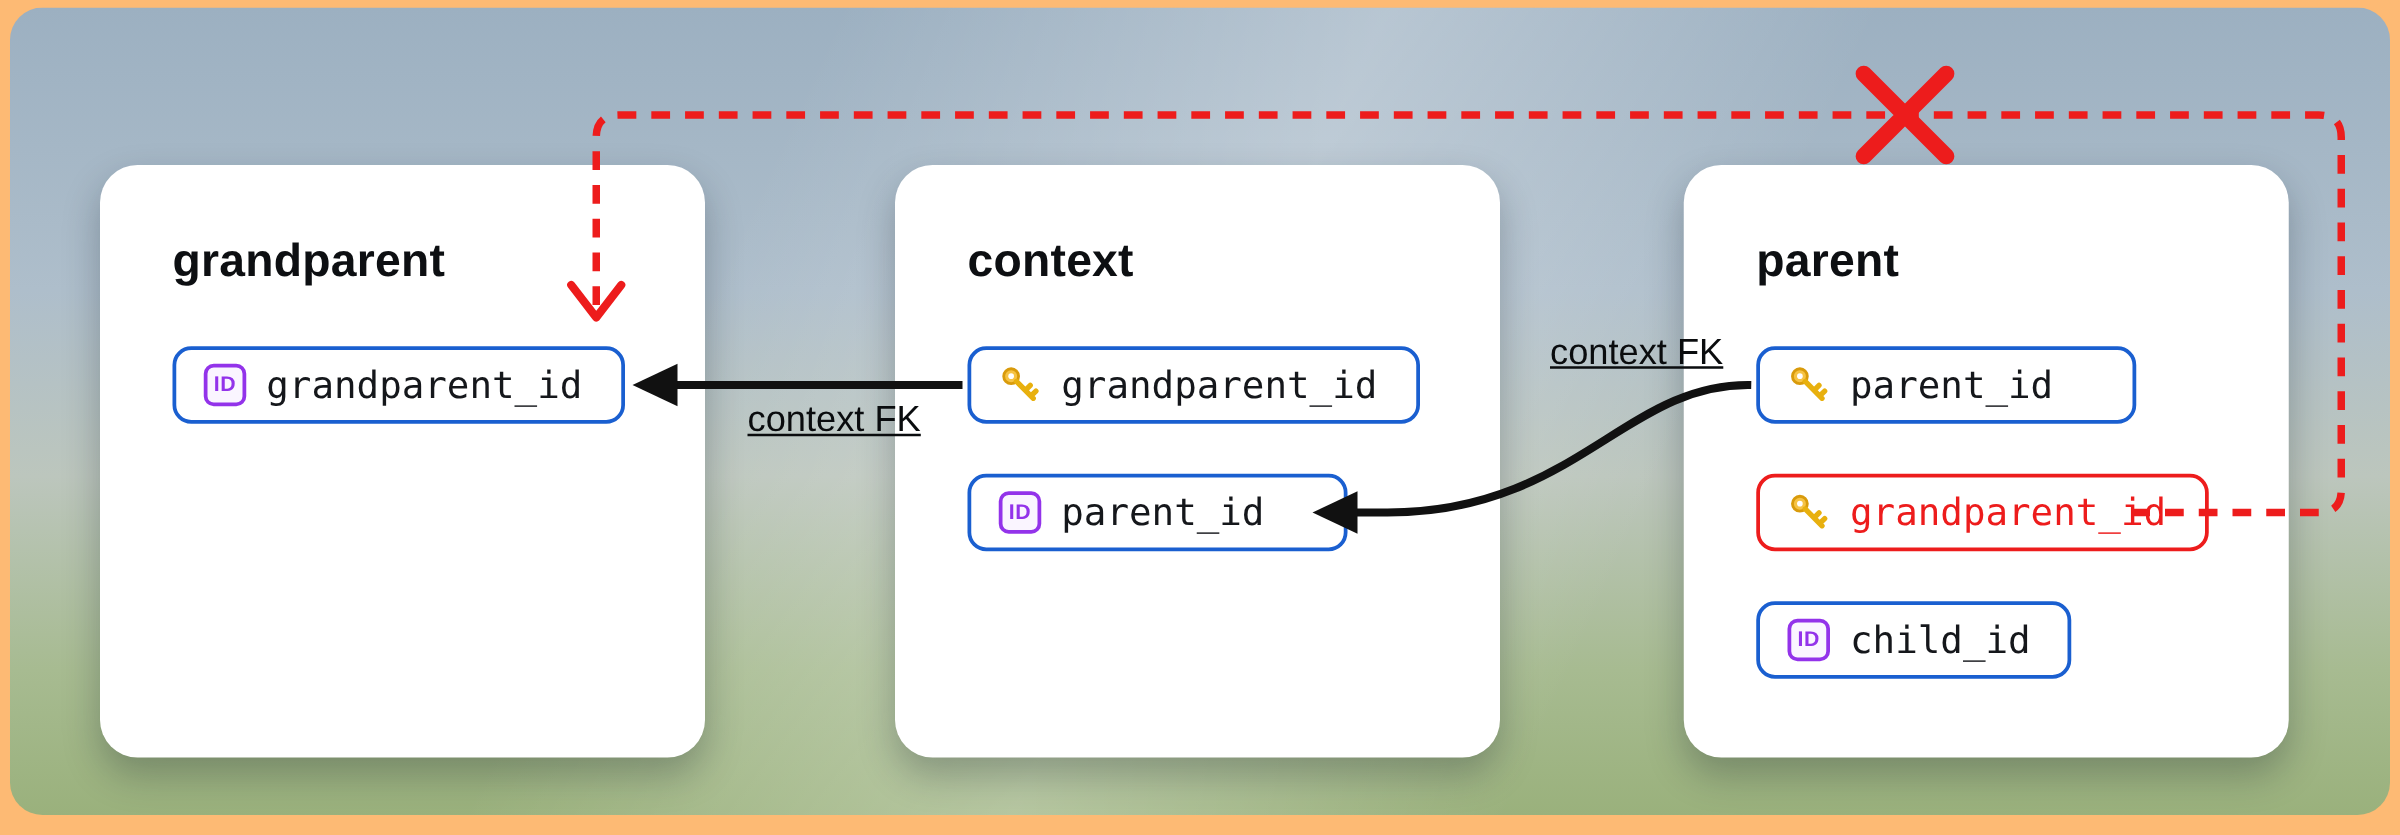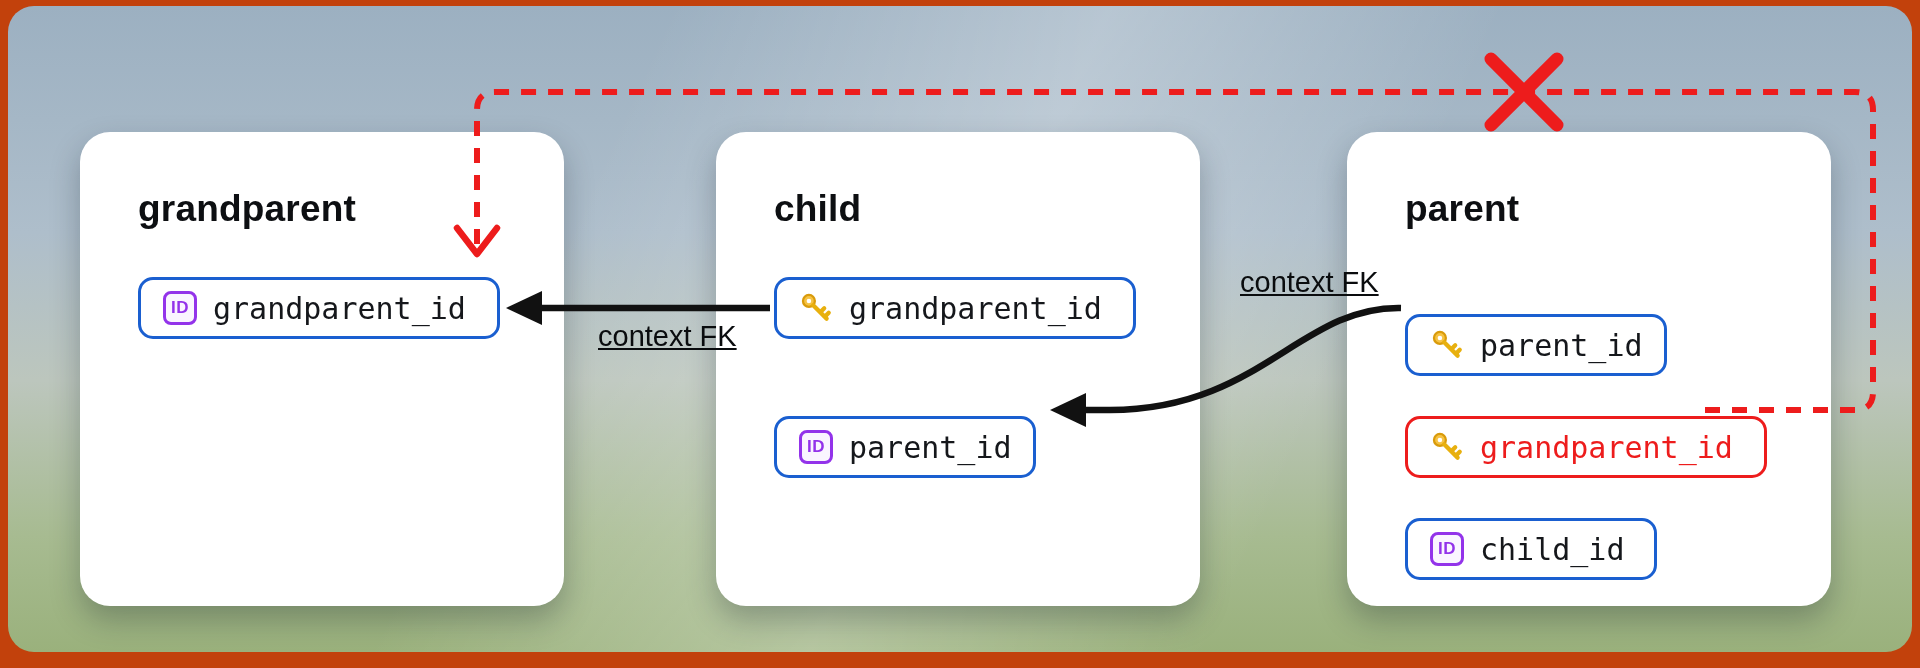--- a/index.html
+++ b/index.html
@@ -1,31 +1,31 @@
 <!DOCTYPE html>
 <html><head>
 <meta charset="utf-8">
 <style>
   html,body{margin:0;padding:0;background:#0c1118;}
-  .stage{position:relative;width:1920px;height:668px;overflow:hidden;background:#c2410c;
+  .stage{position:relative;width:1920px;height:668px;overflow:hidden;background:#fdba74;
          font-family:"Liberation Sans",sans-serif;}
   .backdrop{position:absolute;left:8px;right:8px;top:6px;bottom:16px;border-radius:26px;
     background-image:
       linear-gradient(115deg, rgba(255,255,255,0) 30%, rgba(255,255,255,0.28) 50%, rgba(255,255,255,0) 68%),
       linear-gradient(180deg, #9cb0c1 0%, #aebecb 35%, #bcc6bd 58%, #a7bb91 82%, #9ab17c 100%);}
   .card{position:absolute;top:132px;width:484px;height:474px;background:#ffffff;border-radius:30px;
         box-shadow:0 14px 30px rgba(15,25,35,.28);z-index:1;}
   #card-grandparent{left:80px;} #card-parent{left:716px;} #card-child{left:1347px;}
   .card-title{position:absolute;left:58px;top:56px;font-weight:700;font-size:37px;color:#0d0f12;letter-spacing:.2px;}
   .pills{position:absolute;left:58px;top:145px;display:flex;flex-direction:column;gap:40px;align-items:flex-start;}
   .pill{box-sizing:border-box;height:62px;display:flex;align-items:center;gap:16px;padding:0 22px;
         background:#ffffff;border:3px solid #1a5fd0;border-radius:15px;
         font-family:"DejaVu Sans Mono",monospace;font-size:30px;color:#15171b;white-space:nowrap;}
   .pill.invalid{border-color:#ed1c1c;color:#ed1c1c;}
-  .pill-w-lg{width:362px;} .pill-w-md{width:262px;margin-top:37px;} .pill-w-sm{width:252px;}
+  .pill-w-lg{width:362px;} .pill-w-md{width:304px;} .pill-w-sm{width:252px;}
   .id-badge{box-sizing:border-box;width:34px;height:34px;flex:0 0 34px;border:3px solid #9333ea;border-radius:8px;
         background:#faf5ff;color:#9333ea;font-family:"Liberation Sans",sans-serif;font-weight:800;font-size:17px;
         display:flex;align-items:center;justify-content:center;letter-spacing:.5px;}
   .key-icon{flex:0 0 34px;}
   .arrows{position:absolute;left:0;top:0;width:1920px;height:668px;z-index:2;pointer-events:none;}
   .fk-label{position:absolute;z-index:3;font-size:29px;color:#0a0c0e;text-decoration:underline;}
   #fk-label-1{left:598px;top:320px;}
   #fk-label-2{left:1240px;top:266px;}
 </style>
 </head>
@@ -38,21 +38,21 @@
     <div class="card-title">grandparent</div>
     <div class="pills">
       <div class="pill pill-w-lg">
         <span class="id-badge">ID</span>
         <span>grandparent_id</span>
       </div>
     </div>
   </div>
 
   <div class="card" id="card-parent">
-    <div class="card-title">child</div>
+    <div class="card-title">context</div>
     <div class="pills">
       <div class="pill pill-w-lg">
         <svg class="key-icon" viewBox="0 0 24 24" width="34" height="34">
           <circle cx="7" cy="7" r="4.2" fill="#f6c344" stroke="#d99b0b" stroke-width="1.6"></circle>
           <circle cx="7" cy="7" r="1.6" fill="#ffffff"></circle>
           <path d="M10 10 L19.5 19.5 M15 15 L17.8 12.2 M18.2 18.2 L21 15.4" stroke="#e8b00e" stroke-width="3" stroke-linecap="round" fill="none"></path>
         </svg>
         <span>grandparent_id</span>
       </div>
       <div class="pill pill-w-md">

